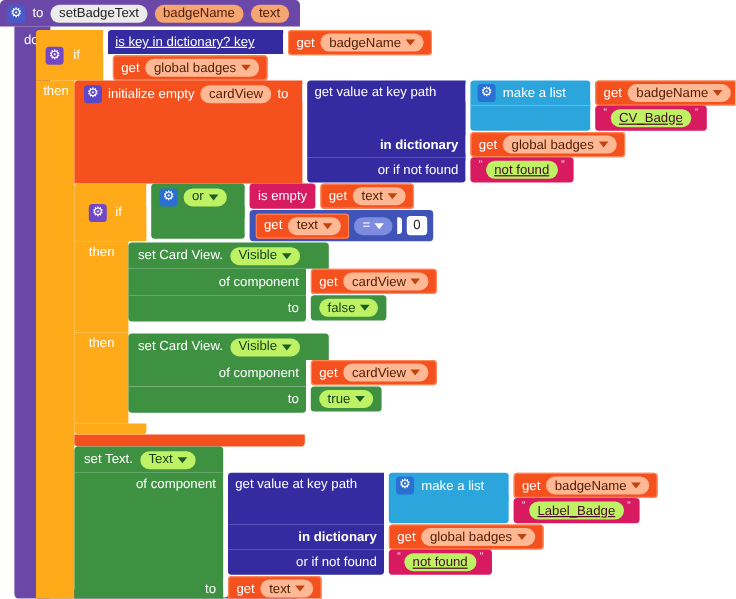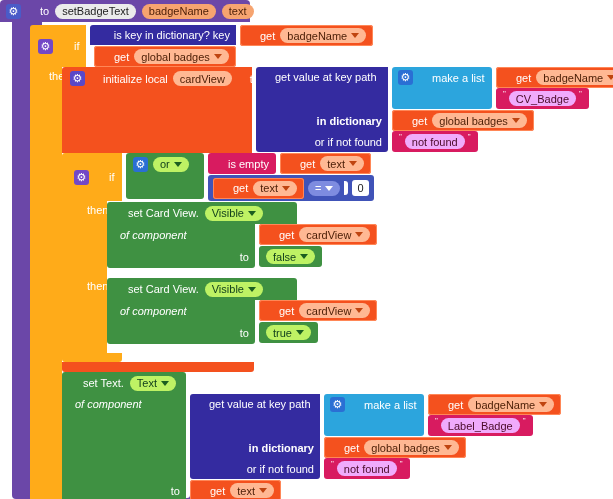--- a/index.html
+++ b/index.html
@@ -4,21 +4,21 @@
 <style>
   html,body{margin:0;padding:0;background:#fff;}
   #workspace{
     position:relative;width:613px;height:499px;background:#ffffff;overflow:hidden;
     font-family:"Liberation Sans",sans-serif;font-size:11px;color:#fff;
   }
   
   .row{display:flex;align-items:flex-start;}
   .vrow{display:flex;align-items:center;}
   .cell{display:flex;align-items:center;box-sizing:border-box;color:#fff;flex:none;}
-  .kw{white-space:nowrap;margin-left:13px;}
+  .kw{white-space:nowrap;}
   .plug{flex:none;width:4px;height:15px;background:#fff;border-radius:0 3px 3px 0;align-self:center;}
   .plug.pt2{align-self:flex-start;margin-top:3px;}
   
   .purple{background:#6b47a8;}
   .yellow{background:#ffab19;}
   .orange-bg{background:#f4511e;}
   .indigo{background:#342ba0;}
   .cyan{background:#2ca5dd;}
   .greenbg{background:#3f9142;}
   
@@ -27,21 +27,21 @@
   .g-proc{background:#4a5bc8;} .g-ctrl{background:#7348c6;} .g-var{background:#5a48c8;}
   .g-blue{background:#2a6fd4;}
   
   .fld{display:inline-flex;align-items:center;gap:4px;height:15px;padding:0 7px;
        border-radius:8px;white-space:nowrap;flex:none;}
   .fld-name{background:#ebebeb;color:#222;justify-content:center;}
   .fld-peach{background:#ffb893;color:#4a1d05;}
   .fld-param{background:#f6a470;color:#4a1d05;}
   .fld-green{background:#bef264;color:#12411c;}
   .fld-blue{background:#7e8ce0;color:#fff;}
-  .fld-pink{background:#f0abfc;color:#4a0a28;}
+  .fld-pink{background:#bef264;color:#4a0a28;text-decoration:underline;}
   .fld-white{background:#fff;color:#222;border-radius:3px;padding:0 5px;height:16px;}
   .tri{width:0;height:0;border-left:4px solid transparent;border-right:4px solid transparent;flex:none;}
   .tri-or{border-top:5px solid #bf4410;} .tri-gr{border-top:5px solid #1b5e20;}
   .tri-wh{border-top:5px solid #fff;}
   .q{font-size:8px;line-height:1;align-self:flex-start;margin-top:2px;}
   
   .vb{display:inline-flex;align-items:center;height:21px;padding:0 7px;gap:5px;
       border-radius:3px;box-sizing:border-box;flex:none;}
   .vb.get{background:#f4511e;box-shadow:inset 0 0 0 1px #ff8757;}
   .vb.str{background:#d81b60;gap:3px;}
@@ -75,37 +75,37 @@
   .innerif-spine{width:45px;padding-left:12px;}
   #innerif-footer{width:60px;height:9px;border-radius:0 0 3px 3px;}
   
   .dict{display:flex;flex-direction:column;}
   .dcell{justify-content:flex-end;padding:0 6px;}
   .dict-check .dcell{width:146px;height:20px;}
   .dict-get .dcell{width:132px;}
   .dict-get.narrow .dcell{width:130px;}
   .dcell.r1{height:43px;align-items:flex-start;justify-content:flex-start;padding-top:4px;
             border-radius:3px 0 0 0;}
-  .dcell.r1s{height:20px;justify-content:flex-end;border-radius:3px 0 0 0;}
+  .dcell.r1s{height:20px;justify-content:flex-start;border-radius:3px 0 0 0;text-decoration:underline;}
   .dcell.rmid{height:21px;font-weight:bold;}
   .dcell.rlast{height:21px;border-radius:0 0 3px 3px;}
   
   .mk{display:flex;flex-direction:column;}
   .lcell{width:100px;height:21px;gap:6px;padding-left:6px;}
   .lcell.t{border-radius:3px 3px 0 0;}
   .lcell.b{border-radius:0 0 3px 3px;}
   
   .ocell{width:78px;gap:5px;padding-left:7px;}
   .ocell.t{height:22px;border-radius:3px 3px 0 0;}
   .ocell.b{height:24px;border-radius:0 0 3px 3px;}
   
   .setter{display:flex;flex-direction:column;margin-bottom:5px;}
   .scell{gap:6px;}
-  .scell.h{width:190px;height:22px;padding-left:8px;border-radius:3px 3px 0 0;}
-  .scell.m{width:148px;height:22px;padding-right:6px;font-style:italic;}
+  .scell.h{width:167px;height:22px;padding-left:8px;border-radius:3px 3px 0 0;}
+  .scell.m{width:148px;height:22px;justify-content:flex-end;padding-right:6px;}
   .scell.l{width:148px;height:22px;justify-content:flex-end;padding-right:6px;border-radius:0 0 3px 3px;}
   .setter-lbl .scell.h{width:124px;}
   .setter-lbl .scell.m{width:124px;height:86px;align-items:flex-start;padding-top:4px;}
   .setter-lbl .scell.l{width:124px;height:21px;}
   .setter-lbl{margin-bottom:0;}
 </style>
 </head>
 <body>
 
 <div id="workspace">
@@ -174,21 +174,21 @@
       </div>
       <div class="children">
 
         <div>
           <div class="row">
             <div class="cell orange-bg init-head">
               <div class="vrow">
                 <span class="gear g-var">
                     <span>⚙</span>
                   </span>
-                <span class="kw">initialize local</span>
+                <span class="kw">initialize empty</span>
                 <span class="fld fld-peach">
                     <span>cardView</span>
                   </span>
                 <span class="kw">to</span>
               </div>
             </div>
             <span class="plug pt2"></span>
 
             <div class="dict dict-get">
               <div class="row">

